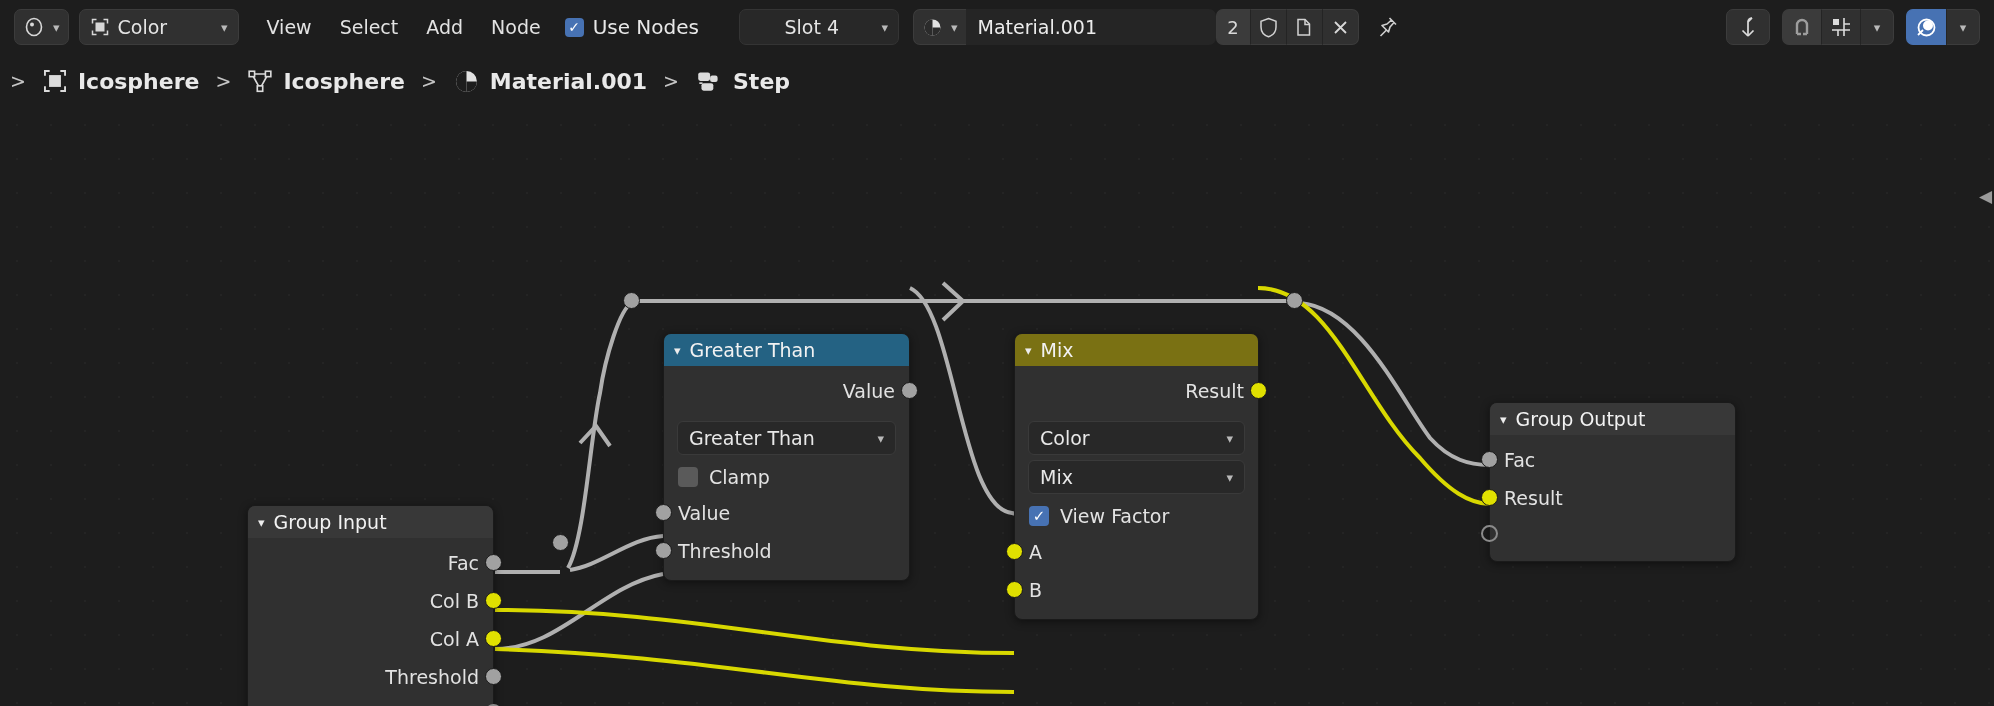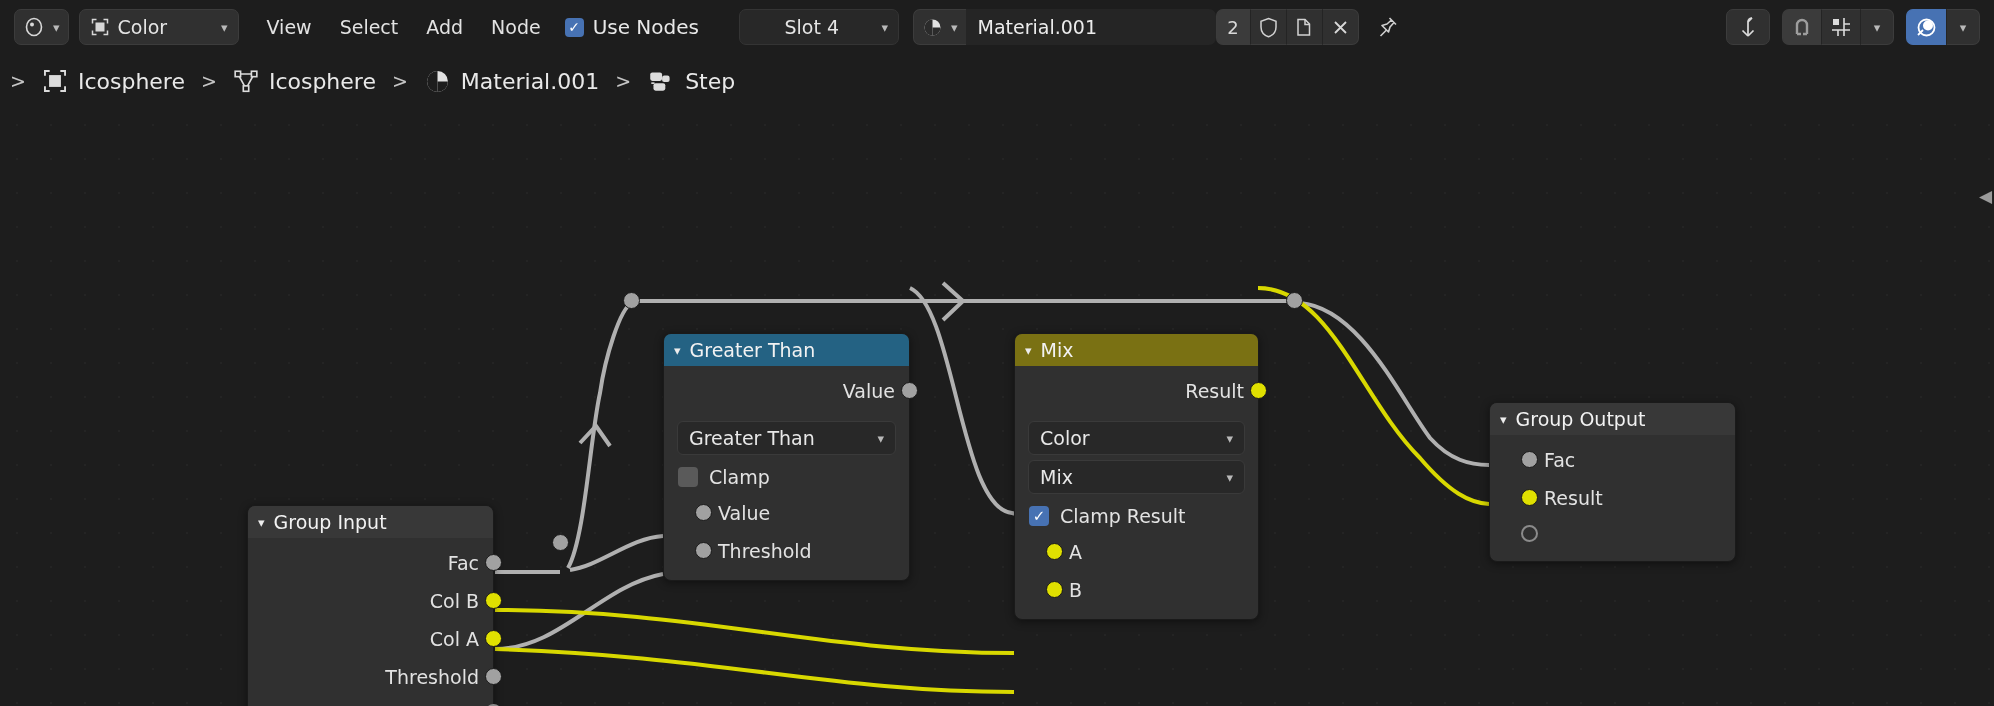--- a/index.html
+++ b/index.html
@@ -58,21 +58,21 @@
   .spacer { flex: 1 1 auto; }
   svg { display: block; }
 
   
   .breadcrumb {
     position: absolute; left: 0; top: 54px; width: 1994px; height: 54px;
     display: flex; align-items: center; padding: 0 4px; gap: 0;
     background: #1d1d1d;
   }
   .crumb { display: flex; align-items: center; gap: 10px; padding: 0 10px; }
-  .crumb-label { color: #e9e9e9; font-size: 22px; white-space: nowrap; }
+  .crumb-label { color: #e9e9e9; font-size: 22px; white-space: nowrap; font-weight: bold; }
   .crumb-sep { color: #c5c5c5; font-size: 19px; padding: 0 6px; }
 
   
   .canvas {
     position: absolute; left: 0; top: 108px; width: 1994px; height: 598px;
     background: #1d1d1d;
     background-image: radial-gradient(circle, #242424 1px, transparent 1px);
     background-size: 34px 34px;
     overflow: hidden;
   }
@@ -86,21 +86,21 @@
   }
   .node-head {
     height: 32px; border-radius: 7px 7px 0 0; display: flex; align-items: center;
     gap: 9px; padding: 0 10px; color: #f2f2f2; font-size: 19px;
   }
   .node-head .tri { font-size: 13px; color: #ededed; }
   .node-body { padding: 0; position: relative; }
 
   .sockrow {
     height: 38px; display: flex; align-items: center; position: relative;
-    color: #e2e2e2; font-size: 19px; margin-left: 40px;
+    color: #e2e2e2; font-size: 19px;
   }
   .sockrow.out { justify-content: flex-end; padding-right: 14px; }
   .sockrow.in { justify-content: flex-start; padding-left: 14px; }
   .sock {
     position: absolute; width: 17px; height: 17px; border-radius: 50%;
     border: 1px solid #191919;
   }
   .sock.grey { background: #a1a1a1; }
   .sock.yellow { background: #e0e000; }
   .sock.hollow { background: transparent; border: 2px solid #8b8b8b; }
@@ -441,21 +441,21 @@
         <div class="dropdown">
           <span>Color</span>
           <span class="chev">▾</span>
         </div>
         <div class="dropdown">
           <span>Mix</span>
           <span class="chev">▾</span>
         </div>
         <div class="cbrow">
           <span class="cbox on">✓</span>
-          <span>Clamp Result</span>
+          <span>View Factor</span>
         </div>
         <div class="sockrow in">
           <span class="sock yellow left" style="top:10px;"></span>
           <span>A</span>
         </div>
         <div class="sockrow in">
           <span class="sock yellow left" style="top:10px;"></span>
           <span>B</span>
         </div>
         <div class="pad10"></div>

